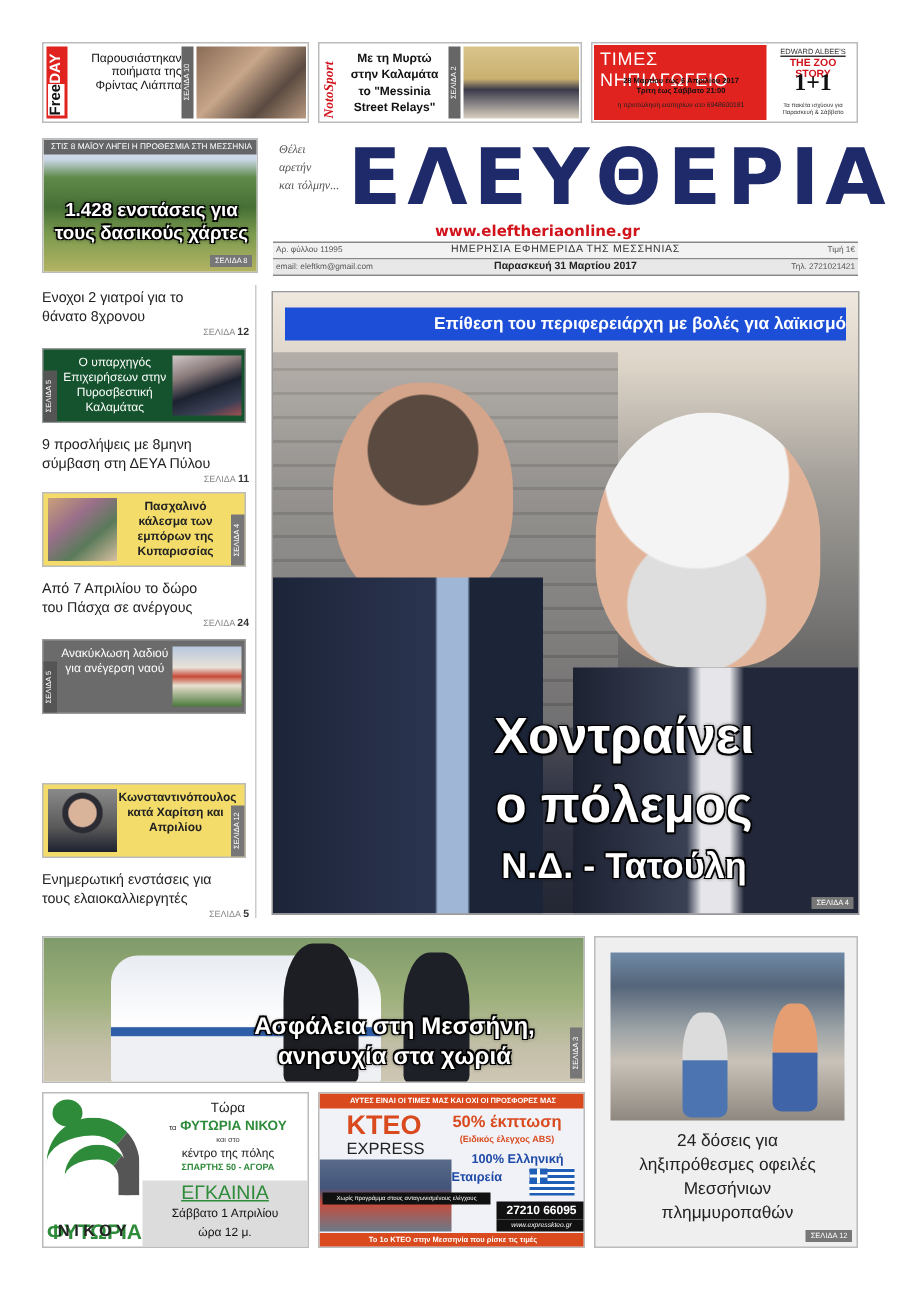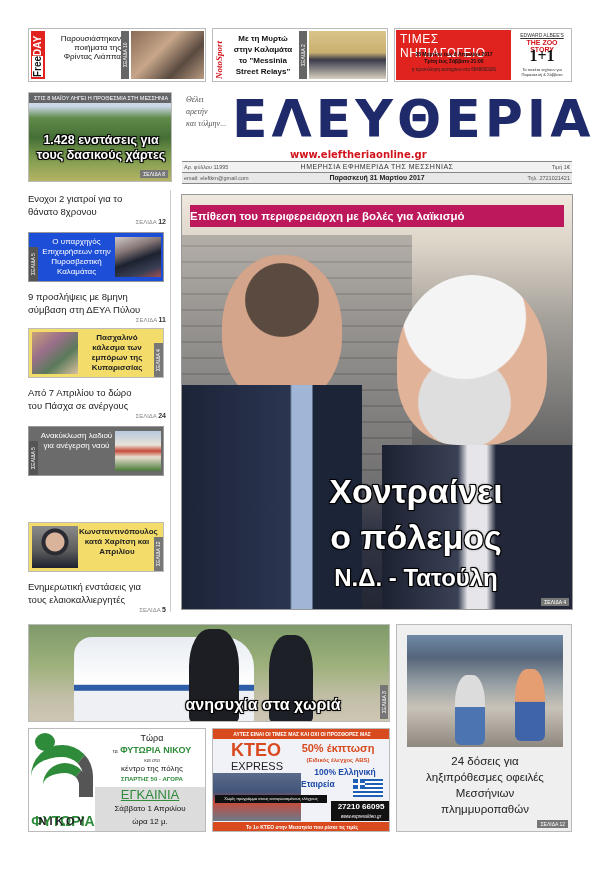--- a/index.html
+++ b/index.html
@@ -75,21 +75,21 @@
 </div>
 <div class="abs" style="left:182px;top:183px;width:390px;height:1px;background:#888;"></div>
 
 <div class="abs" style="left:28px;top:190px;width:140px;height:425px;">
 
   <div class="abs" style="left:0;top:2px;width:138px;height:34px;">
     <div class="sidetext" style="left:0;top:0;width:110px;">Ενοχοι 2 γιατροί για το θάνατο 8χρονου</div>
     <div class="page-ref" style="top:26px;"><span>ΣΕΛΙΔΑ</span> <b>12</b></div>
   </div>
 
-  <div class="abs" style="left:0;top:42px;width:136px;height:50px;background:#1d4ed8;border:1px solid #999;">
+  <div class="abs" style="left:0;top:42px;width:136px;height:50px;background:#14532d;border:1px solid #999;">
     <div class="tag-vert" style="left:0;top:14px;height:34px;width:9px;background:#555;font-size:5px;">ΣΕΛΙΔΑ 5</div>
     <div class="abs" style="left:10px;top:4px;width:75px;color:#fff;font-size:8px;line-height:10px;text-align:center;">Ο υπαρχηγός Επιχειρήσεων στην Πυροσβεστική Καλαμάτας</div>
     <div class="photo" style="left:86px;top:4px;width:46px;height:40px;background:linear-gradient(160deg,#d0c8c8 0%,#8a7a7a 30%,#1d2230 55%,#3a3f55 80%,#a05050 100%);"></div>
   </div>
 
   <div class="abs" style="left:0;top:100px;width:138px;height:34px;">
     <div class="sidetext" style="left:0;top:0;width:120px;">9 προσλήψεις με 8μηνη σύμβαση στη ΔΕΥΑ Πύλου</div>
     <div class="page-ref" style="top:26px;"><span>ΣΕΛΙΔΑ</span> <b>11</b></div>
   </div>
 
@@ -125,33 +125,34 @@
 <div class="abs" style="left:170px;top:190px;width:1px;height:422px;background:#ccc;"></div>
 
 <div class="box" style="left:181px;top:194px;width:392px;height:416px;border:1px solid #999;">
   <div class="photo" style="left:0;top:0;width:390px;height:414px;background:linear-gradient(180deg,#efe8de 0%,#ddd4c8 12%,#a4a09a 30%,#7b7a78 50%,#5c5b5c 65%,#343747 80%,#232633 100%);">
     <div class="abs" style="left:0;top:40px;width:230px;height:250px;background:repeating-linear-gradient(0deg,#8d8b8a 0 14px,#6e6c6b 14px 16px),#888;opacity:0.55;"></div>
     <div class="abs" style="left:40px;top:60px;width:120px;height:150px;border-radius:48% 48% 45% 45%;background:radial-gradient(circle at 50% 30%,#5a4a40 0 30%,transparent 31%),#d4a58a;"></div>
     <div class="abs" style="left:0;top:190px;width:180px;height:224px;background:linear-gradient(90deg,#1c2438 0%,#2b3550 60%,#9fb6d6 61%,#9fb6d6 72%,#1c2438 73%);"></div>
     <div class="abs" style="left:215px;top:80px;width:150px;height:170px;border-radius:50% 50% 40% 40%;background:radial-gradient(circle at 45% 25%,#f4f4f4 0 40%,transparent 41%),radial-gradient(circle at 45% 75%,#dedede 0 30%,transparent 31%),#e1b49a;"></div>
     <div class="abs" style="left:200px;top:250px;width:190px;height:164px;background:linear-gradient(90deg,#1d2232 0%,#3a4155 40%,#e6e6ea 45%,#e6e6ea 55%,#22283a 60%);"></div>
   </div>
-  <div class="abs" style="left:8px;top:10px;width:374px;height:22px;background:#be185d;color:#fff;font-size:11.5px;font-weight:bold;line-height:22px;text-align:left;">Επίθεση του περιφερειάρχη με βολές για λαϊκισμό</div>
+  <div class="abs" style="left:8px;top:10px;width:374px;height:22px;background:#1d4ed8;color:#fff;font-size:11.5px;font-weight:bold;line-height:22px;text-align:right;">Επίθεση του περιφερειάρχη με βολές για λαϊκισμό</div>
   <div class="abs outline-text" style="left:84px;top:276px;width:300px;text-align:center;font-size:34px;line-height:40px;">Χοντραίνει</div>
   <div class="abs outline-text" style="left:84px;top:368px;width:300px;text-align:center;font-size:24px;line-height:30px;">Ν.Δ. - Τατούλη</div>
   <div class="abs outline-text" style="left:84px;top:322px;width:300px;text-align:center;font-size:34px;line-height:40px;">ο πόλεμος</div>
   <div class="abs" style="right:3px;bottom:3px;background:#777;color:#fff;font-size:5px;padding:1px 3px;">ΣΕΛΙΔΑ 4</div>
 </div>
 
 <div class="box" style="left:28px;top:624px;width:362px;height:98px;">
   <div class="photo" style="left:0;top:0;width:362px;height:98px;background:linear-gradient(180deg,#7f9a6a 0%,#9cb07a 40%,#c3bfa8 75%,#cfc7b5 100%);">
     <div class="abs" style="left:45px;top:12px;width:180px;height:86px;border-radius:18px 30px 4px 4px;background:linear-gradient(180deg,#e8ecf2 0%,#ffffff 55%,#2f5ea8 56%,#2f5ea8 62%,#eef0f4 63%);"></div>
     <div class="abs" style="left:160px;top:4px;width:50px;height:94px;border-radius:40% 40% 6px 6px;background:#1c1e24;"></div>
     <div class="abs" style="left:240px;top:10px;width:44px;height:88px;border-radius:40% 40% 6px 6px;background:#1e2028;"></div>
   </div>
+  <div class="abs outline-text" style="left:110px;top:50px;width:248px;text-align:center;font-size:16px;line-height:20px;">Ασφάλεια στη Μεσσήνη,</div>
   <div class="abs outline-text" style="left:110px;top:70px;width:248px;text-align:center;font-size:16px;line-height:20px;">ανησυχία στα χωριά</div>
   <div class="tag-vert" style="right:1px;top:60px;height:34px;width:8px;background:#777;font-size:5px;">ΣΕΛΙΔΑ 3</div>
 </div>
 
 <div class="box" style="left:28px;top:728px;width:178px;height:104px;">
   <div class="abs" style="left:2px;top:4px;width:62px;height:64px;">
     <div class="abs" style="left:4px;top:0;width:20px;height:18px;border-radius:50%;background:#2e8b3a;"></div>
     <div class="abs" style="left:0;top:12px;width:62px;height:52px;border-radius:60px 60px 0 0;border-top:12px solid #2e8b3a;border-right:10px solid #555;"></div>
     <div class="abs" style="left:12px;top:30px;width:44px;height:34px;border-radius:40px 40px 0 0;border-top:10px solid #2e8b3a;border-right:8px solid #555;"></div>
   </div>

